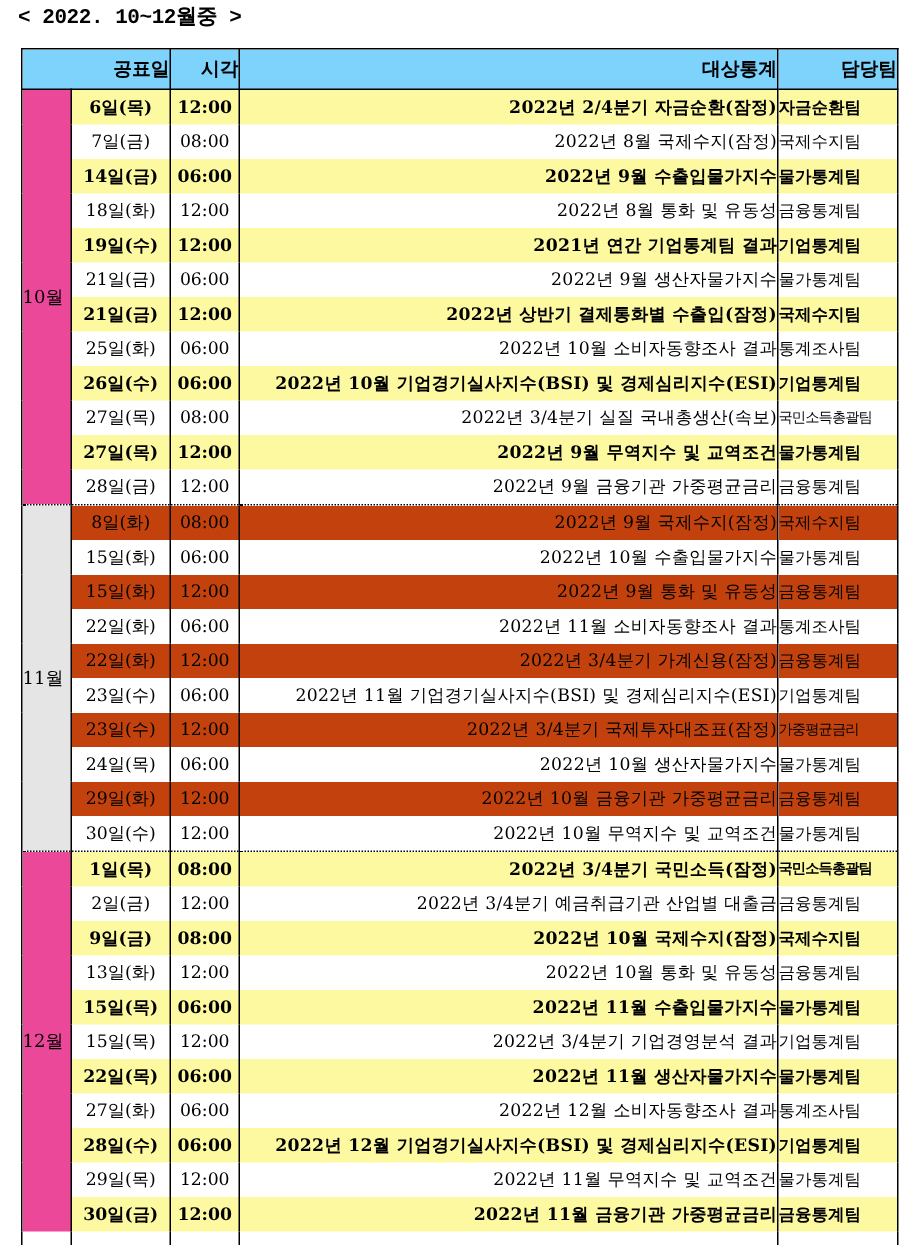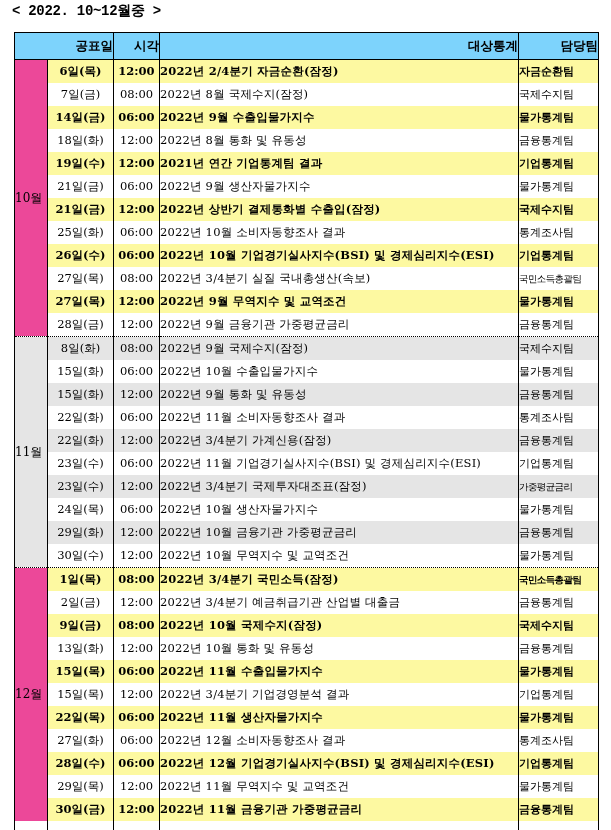--- a/index.html
+++ b/index.html
@@ -15,25 +15,25 @@
                 border-top: 1px solid #000; border-bottom: 1px solid #000; height: 26px; line-height: 26px;
                 font-family: "DejaVu Sans", "Liberation Sans", sans-serif; }
   col.c-month { width: 33px; }
   col.c-day { width: 66px; }
   col.c-time { width: 46px; }
   col.c-stat { width: 359px; }
   col.c-team { width: 80px; }
   td.month { text-align: left; padding-left: 2px; vertical-align: middle; font-size: 12px; }
   td.day { text-align: center; }
   td.time { text-align: center; }
-  td.stat { text-align: left; padding-left: 4px; letter-spacing: 0.2px; }
+  td.stat { text-align: right; padding-left: 4px; letter-spacing: 0.2px; }
   td.team { text-align: left; font-family: "DejaVu Sans", "Liberation Sans", sans-serif; font-size: 11px; }
   td.team.tight { font-size: 9.5px; letter-spacing: -0.6px; }
   tr.y td.day, tr.y td.time, tr.y td.stat, tr.y td.team { background: #fdf9a1; font-weight: bold; }
-  tr.g td.day, tr.g td.time, tr.g td.stat, tr.g td.team { background: #e5e5e5; }
+  tr.g td.day, tr.g td.time, tr.g td.stat, tr.g td.team { background: #c2410c; }
   tr.w td.day, tr.w td.time, tr.w td.stat, tr.w td.team { background: #ffffff; }
   td.month.oct, td.month.dec { background: #ec4899; }
   td.month.nov { background: #e5e5e5; }
   tr.grp-start td { border-top: 1px dotted #000; }
   tr.tail td { height: 10px; line-height: 10px; background: #fff; border-bottom: 1px solid #000; }
 </style>
 </head>
 <body>
 
 <div class="title">&lt; 2022. 10~12월중 &gt;</div>

